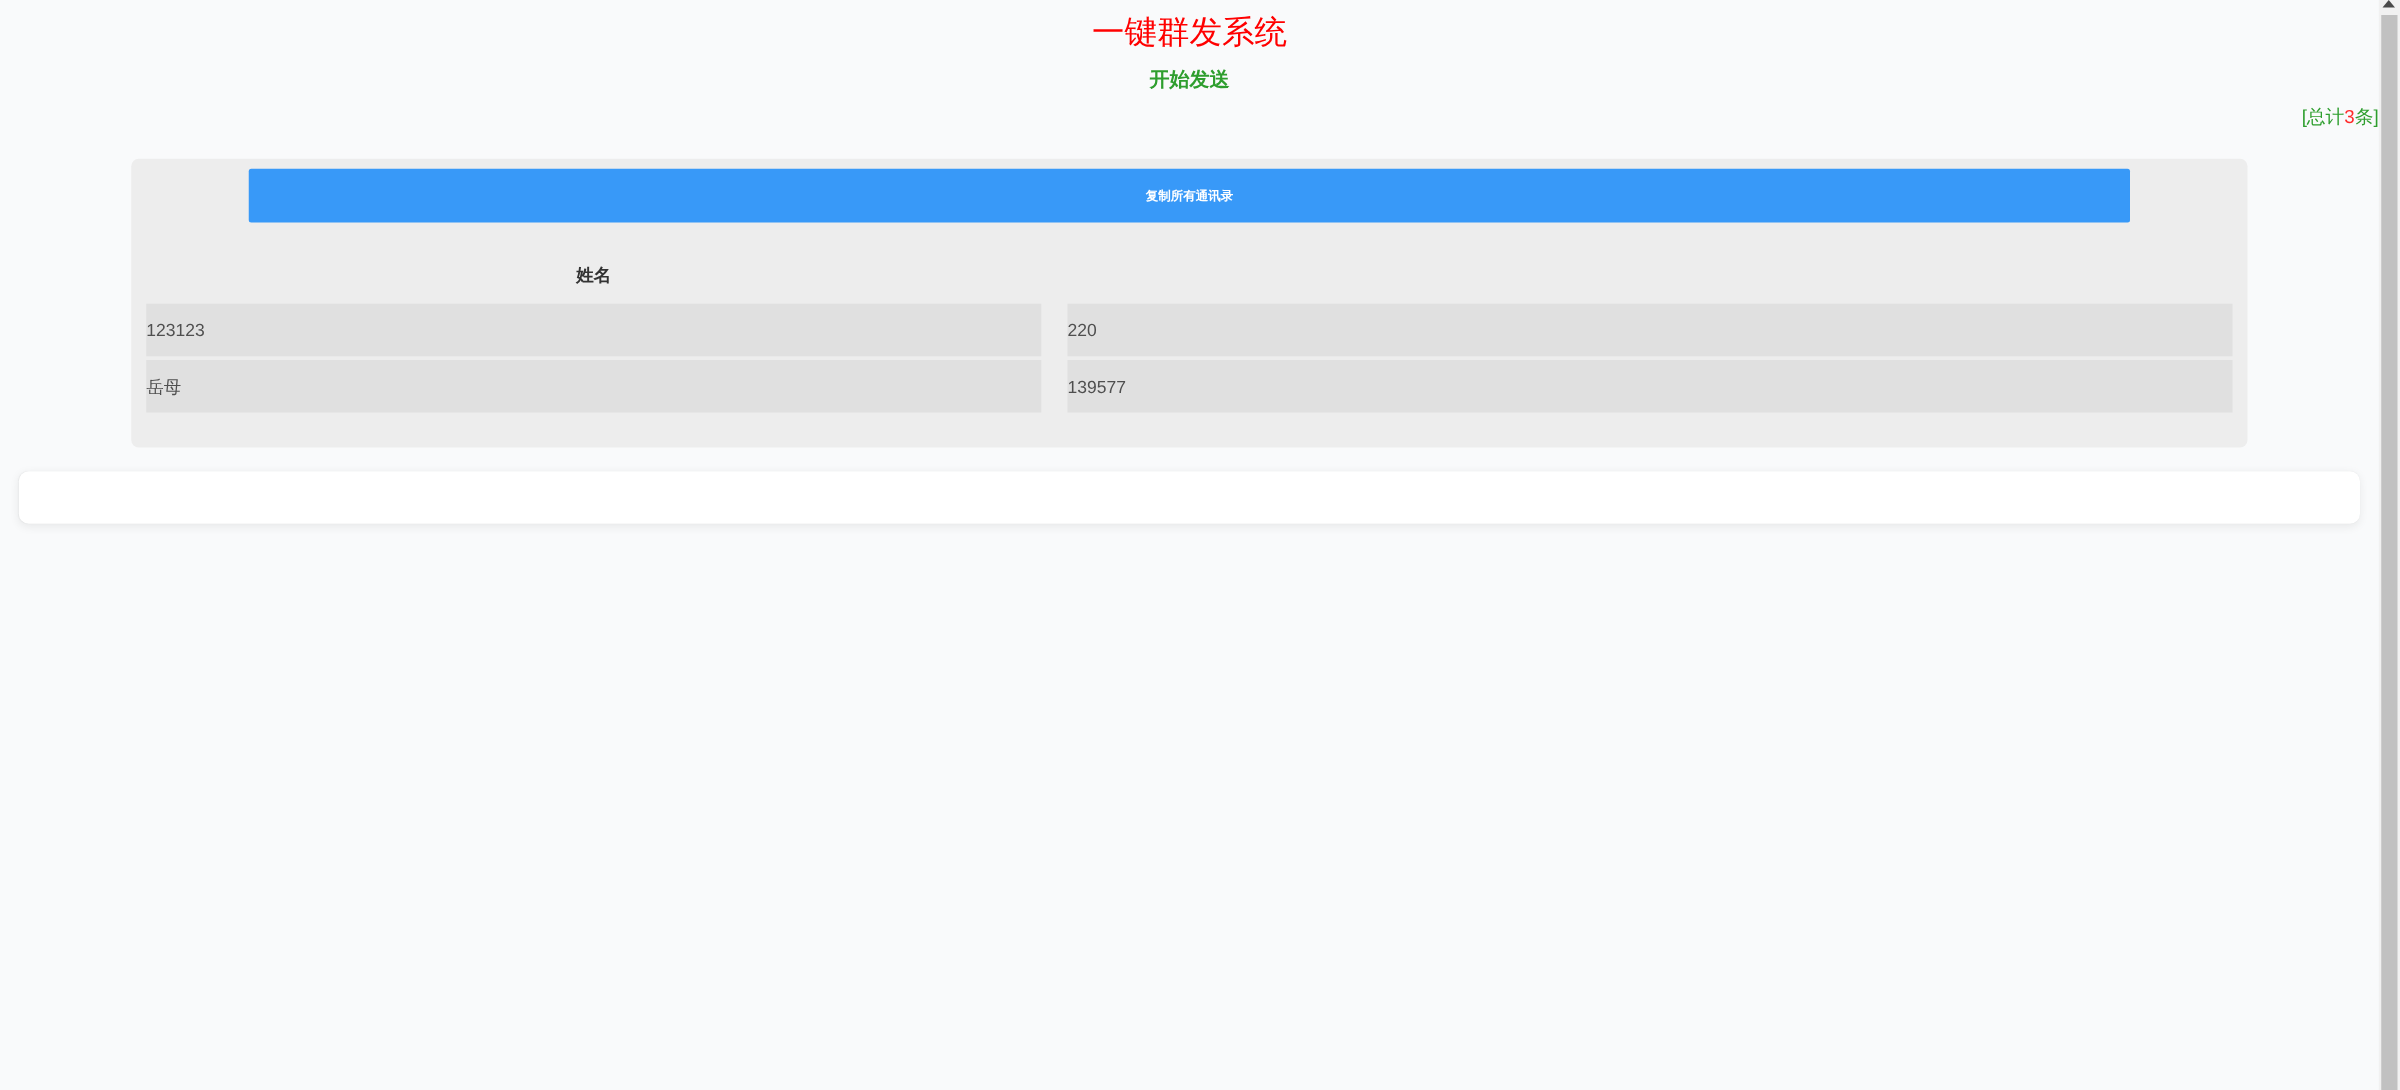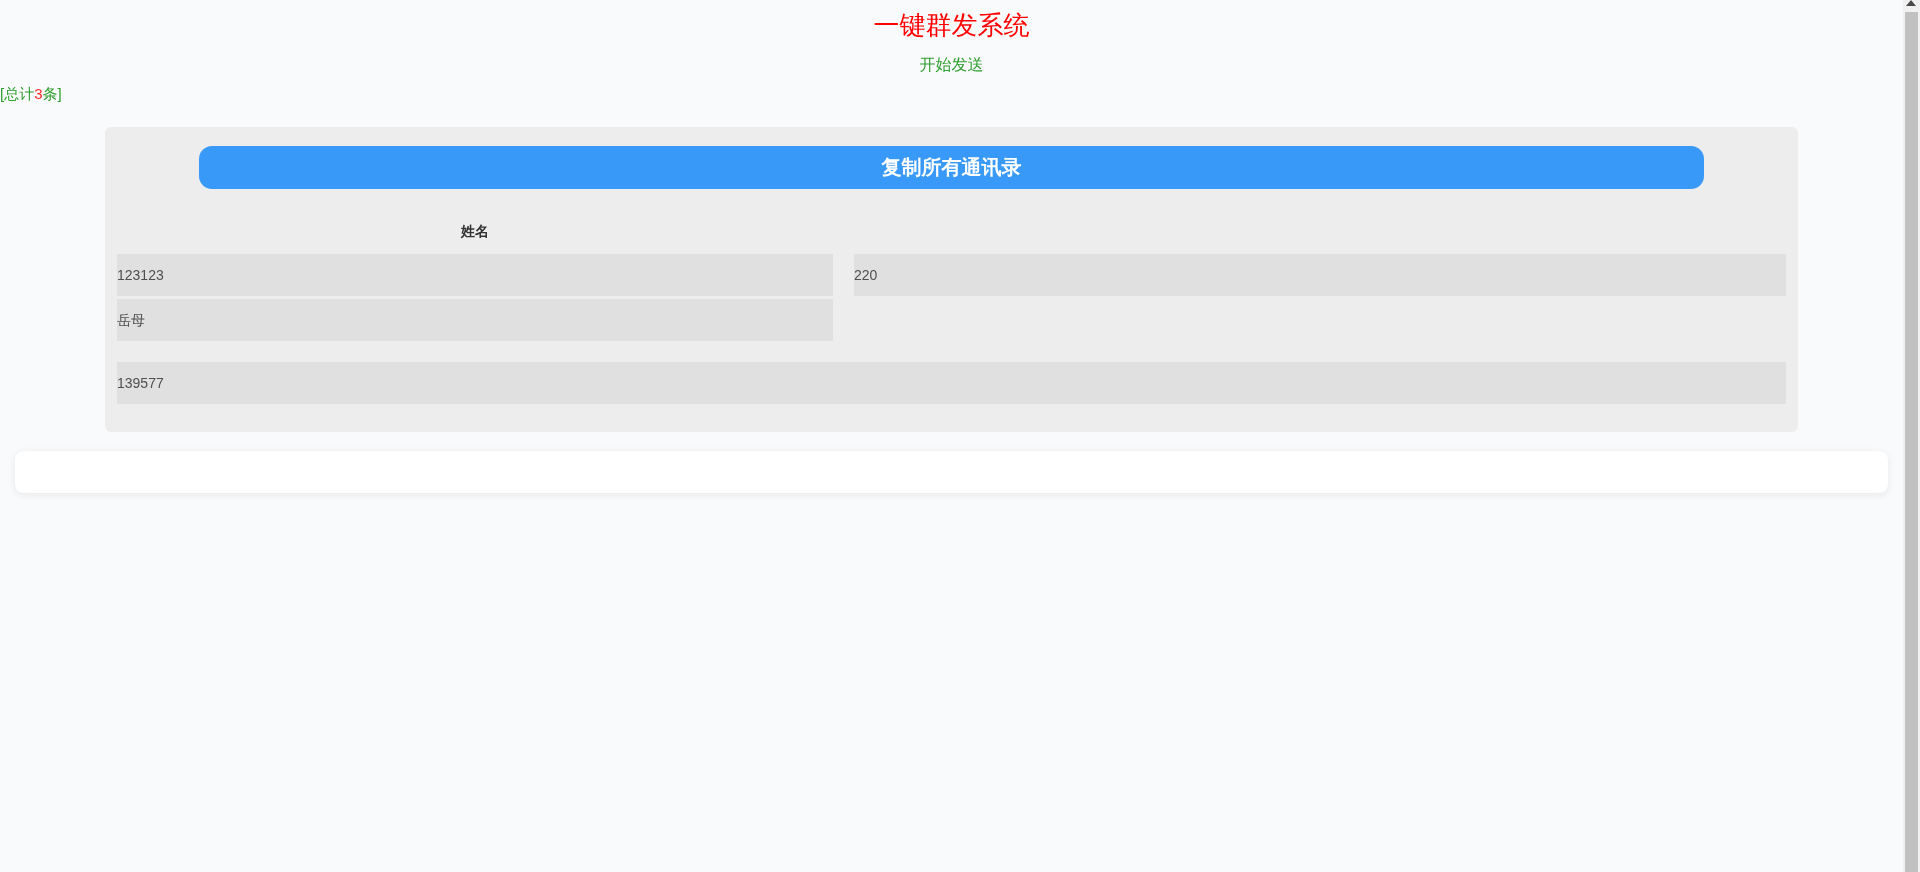--- a/index.html
+++ b/index.html
@@ -35,59 +35,60 @@
     color:var(--title-red);
     font-size:26px;line-height:34px;
     font-weight:400;
   }
   .start-link{
     margin:13px 0 0;
     text-align:center;
     color:var(--link-green);
     font-size:16px;line-height:20px;
     cursor:pointer;
+    font-weight:bold;
   }
   .total-line{
     margin:9px 0 0;
-    text-align:left;
+    text-align:right;
     color:var(--link-green);
     font-size:15px;line-height:20px;
   }
   .total-line .count{color:var(--count-red);}
   .panel{
     width:1693px;
     margin:23px auto 0;
     background:var(--panel-bg);
     border-radius:6px;
     padding:8px 12px 28px;
   }
   .copy-btn{
     display:block;
-    margin:11px auto;
+    margin:0 auto;
     width:90.2%;
     height:43px;
     background:var(--button-blue);
     color:var(--button-text);
-    border:none;border-radius:13px;
+    border:none;border-radius:2px;
     font-family:inherit;
-    font-size:20px;font-weight:bold;
+    font-size:10px;font-weight:bold;
     cursor:pointer;
   }
   .thead,.row{display:flex;gap:21px;}
   .thead{margin:28px 0 9px;}
   .thead .col{
     height:28px;line-height:28px;
     text-align:center;
     font-size:14px;font-weight:bold;
     color:var(--header-text);
   }
   .col.name{width:42.9%;flex:0 0 auto;}
   .col.num{flex:1 1 auto;}
   .row{margin-bottom:3px;}
-  .row:last-child{margin-bottom:0;flex-direction:column;}
+  .row:last-child{margin-bottom:0;}
   .cell{
     height:42px;line-height:42px;
     text-align:left;
     font-size:14px;
     color:var(--cell-text);
     overflow:hidden;white-space:nowrap;
   }
   .row.stripe .cell{background:var(--row-stripe-bg);}
   .bottom-card{
     margin:19px auto 0;

